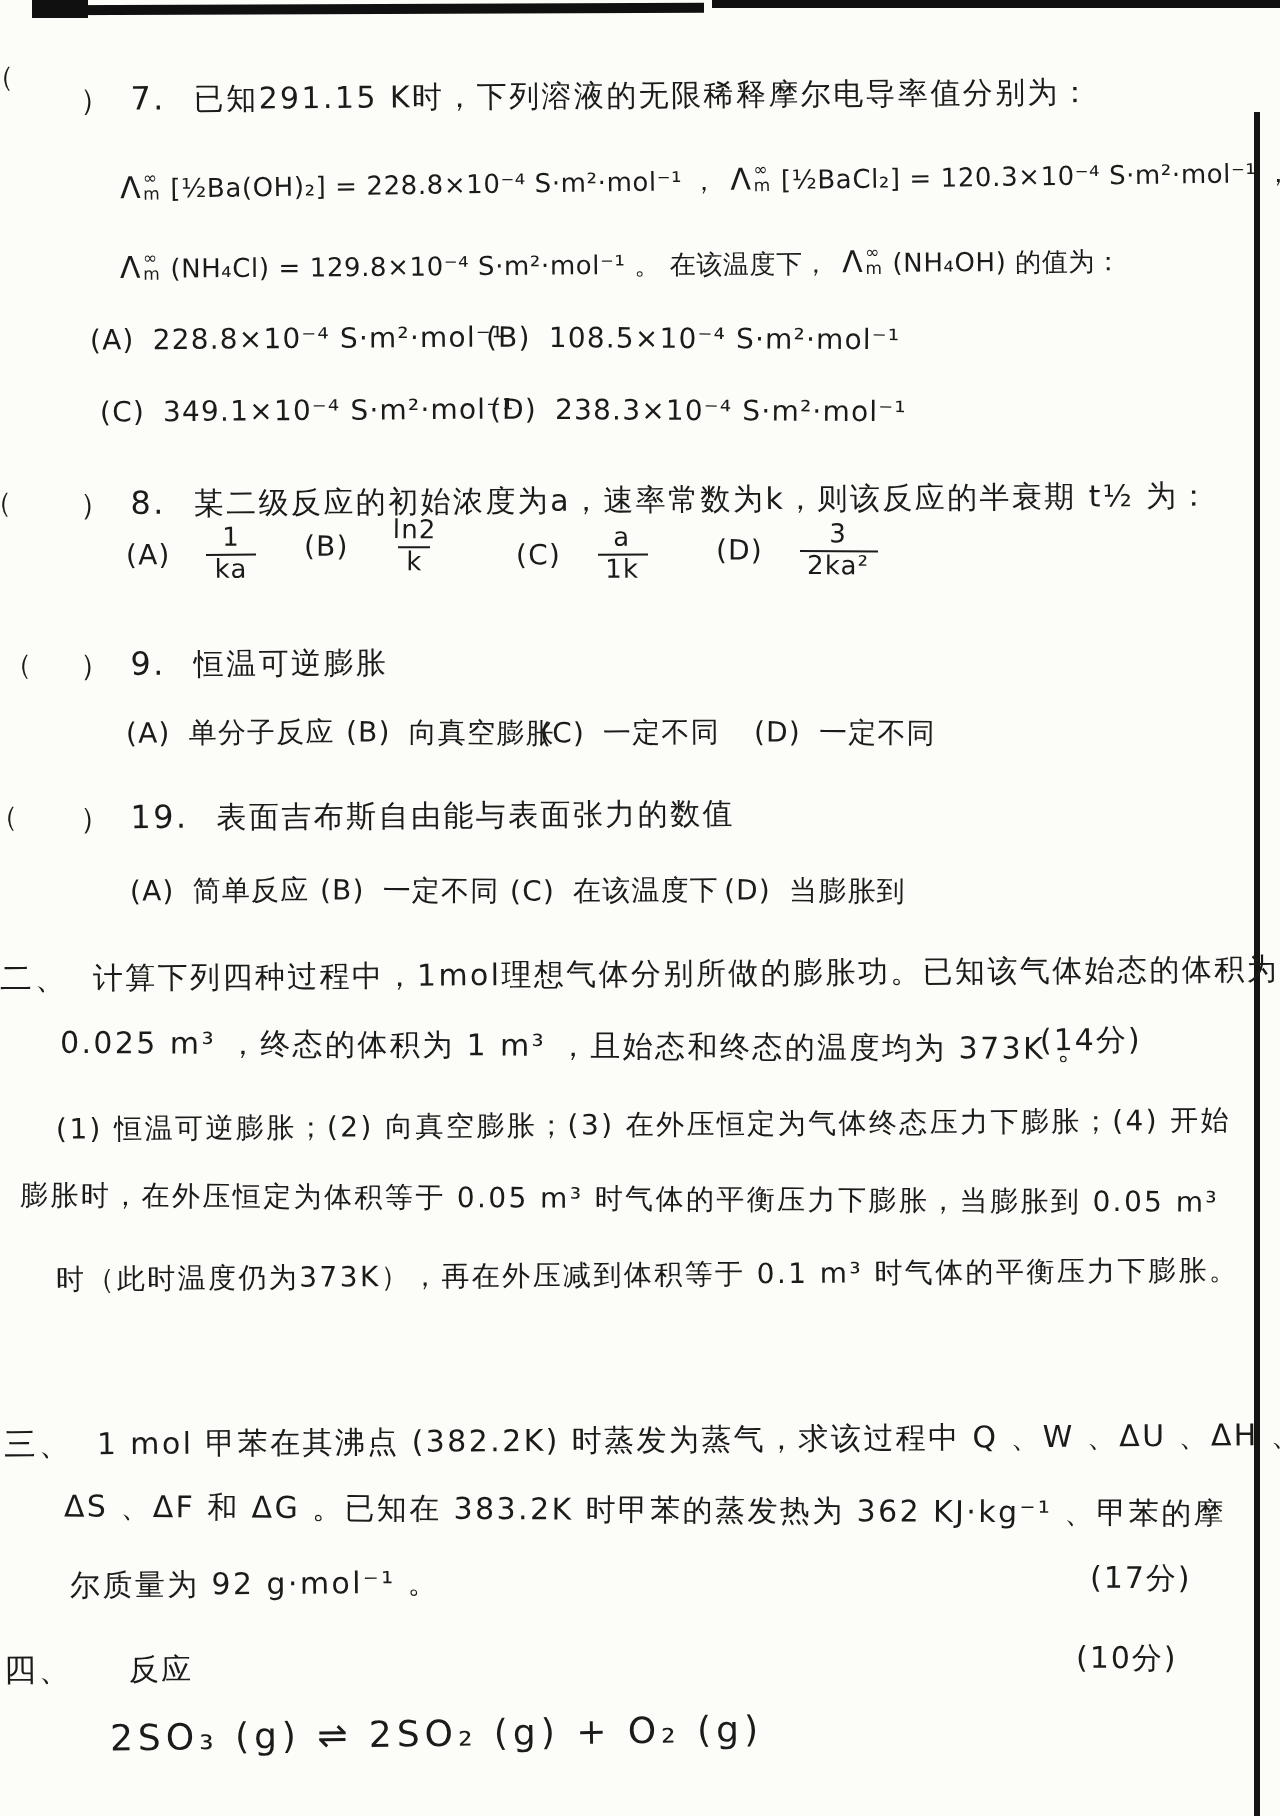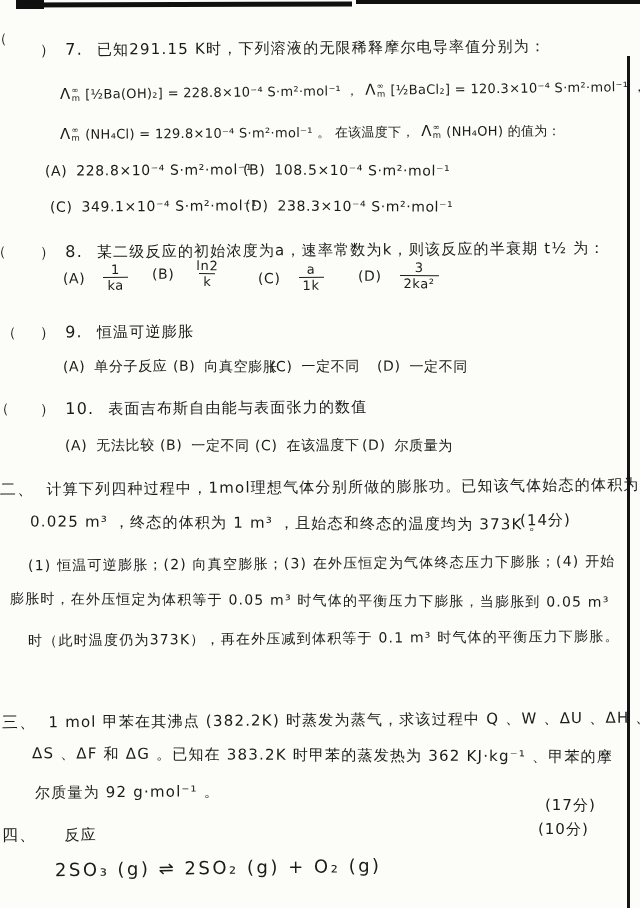--- a/index.html
+++ b/index.html
@@ -144,33 +144,33 @@
     <span class="olabel">(B)</span><span>向真空膨胀</span>
   </div>
   <div class="opt ra" style="top:358px;left:270px">
     <span class="olabel">(C)</span><span>一定不同</span>
   </div>
   <div class="opt rb" style="top:358px;left:377px">
     <span class="olabel">(D)</span><span>一定不同</span>
   </div>
 
   <div class="line ra" style="top:398px;left:40px">
-    <span class="blank">）</span><span class="qnum">10.</span><span>表面吉布斯自由能与表面张力的数值</span>
+    <span class="blank">）</span><span class="qnum">19.</span><span>表面吉布斯自由能与表面张力的数值</span>
   </div>
   <div class="opt ra" style="top:437px;left:65px">
-    <span class="olabel">(A)</span><span>无法比较</span>
+    <span class="olabel">(A)</span><span>简单反应</span>
   </div>
   <div class="opt rb" style="top:437px;left:160px">
     <span class="olabel">(B)</span><span>一定不同</span>
   </div>
   <div class="opt ra" style="top:437px;left:255px">
     <span class="olabel">(C)</span><span>在该温度下</span>
   </div>
   <div class="opt rb" style="top:437px;left:362px">
-    <span class="olabel">(D)</span><span>尔质量为</span>
+    <span class="olabel">(D)</span><span>当膨胀到</span>
   </div>
 
   <div class="line ra" style="top:477px;left:0px">
     <span class="secnum">二、</span><span>计算下列四种过程中，1mol理想气体分别所做的膨胀功。已知该气体始态的体积为</span>
   </div>
   <div class="line rb" style="top:513px;left:30px">
     <span>0.025 m³ ，终态的体积为 1 m³ ，且始态和终态的温度均为 373K 。</span>
   </div>
   <div class="score ra" style="top:511px;left:520px">(14分)</div>
   <div class="line ra" style="top:553px;left:28px;font-size:14px">
@@ -185,21 +185,21 @@
 
   <div class="line ra" style="top:710px;left:2px">
     <span class="secnum">三、</span><span>1 mol 甲苯在其沸点 (382.2K) 时蒸发为蒸气，求该过程中 Q 、W 、ΔU 、ΔH 、</span>
   </div>
   <div class="line rb" style="top:745px;left:32px">
     <span>ΔS 、ΔF 和 ΔG 。已知在 383.2K 时甲苯的蒸发热为 362 KJ·kg⁻¹ 、甲苯的摩</span>
   </div>
   <div class="line ra" style="top:782px;left:35px">
     <span>尔质量为 92 g·mol⁻¹ 。</span>
   </div>
-  <div class="score rb" style="top:796px;left:545px">(17分)</div>
+  <div class="score rb" style="top:780px;left:545px">(17分)</div>
 
   <div class="line ra" style="top:825px;left:2px">
     <span class="secnum" style="margin-right:28px">四、</span><span>反应</span>
   </div>
   <div class="score rb" style="top:820px;left:538px">(10分)</div>
   <div class="line equation rc" style="top:858px;left:55px">
     <span>2SO₃ (g) ⇌ 2SO₂ (g) + O₂ (g)</span>
   </div>
 
 </div>

